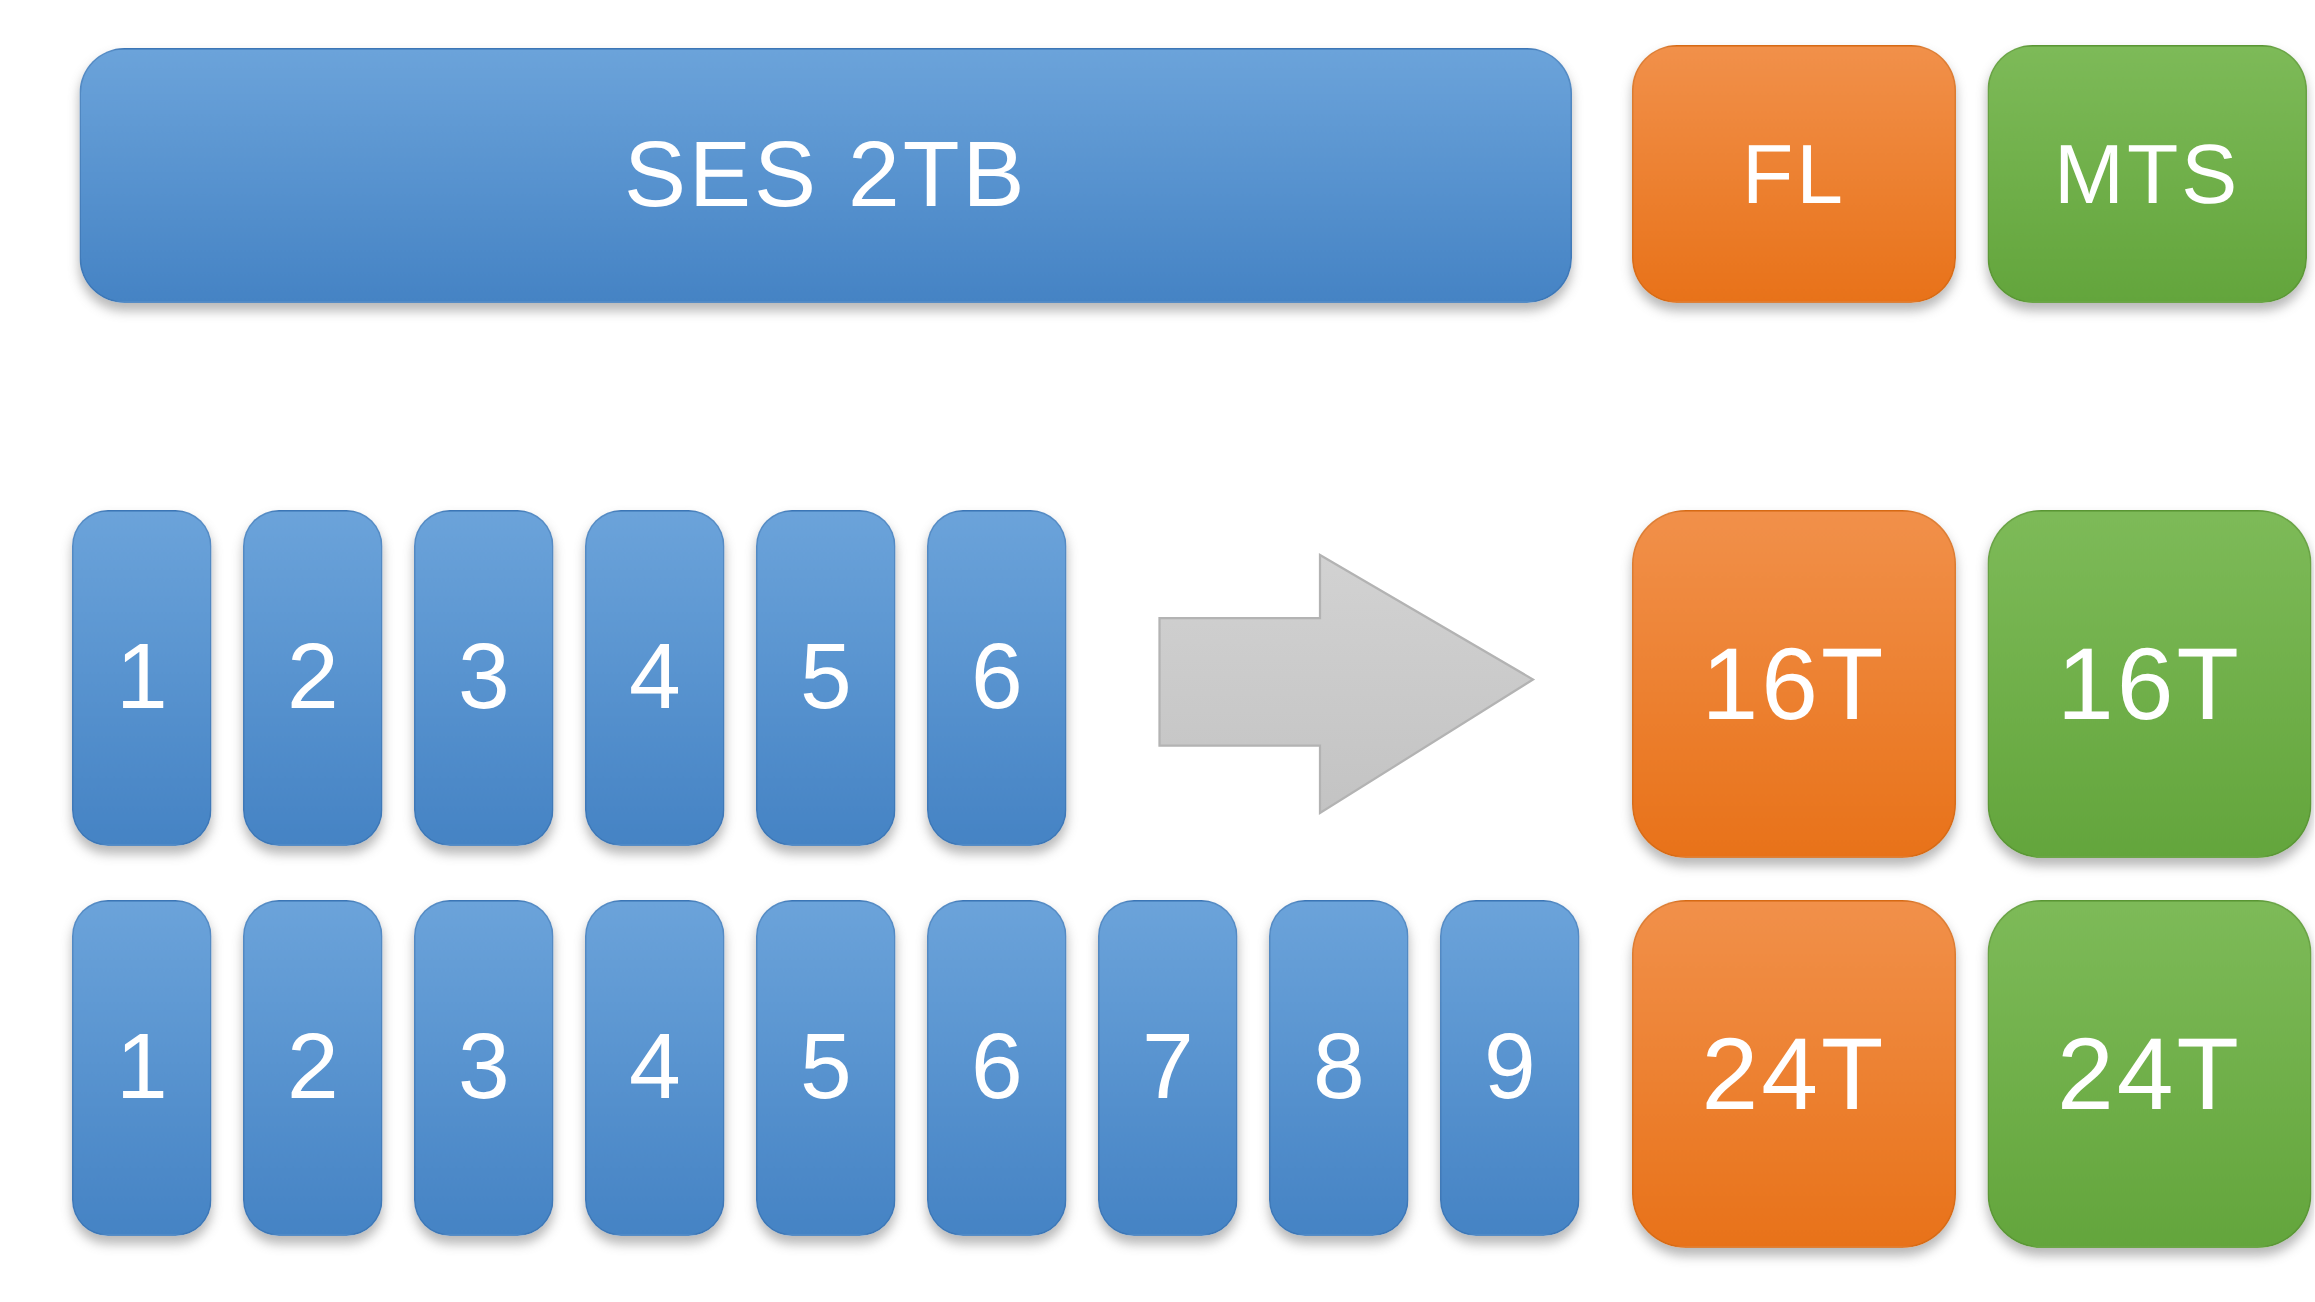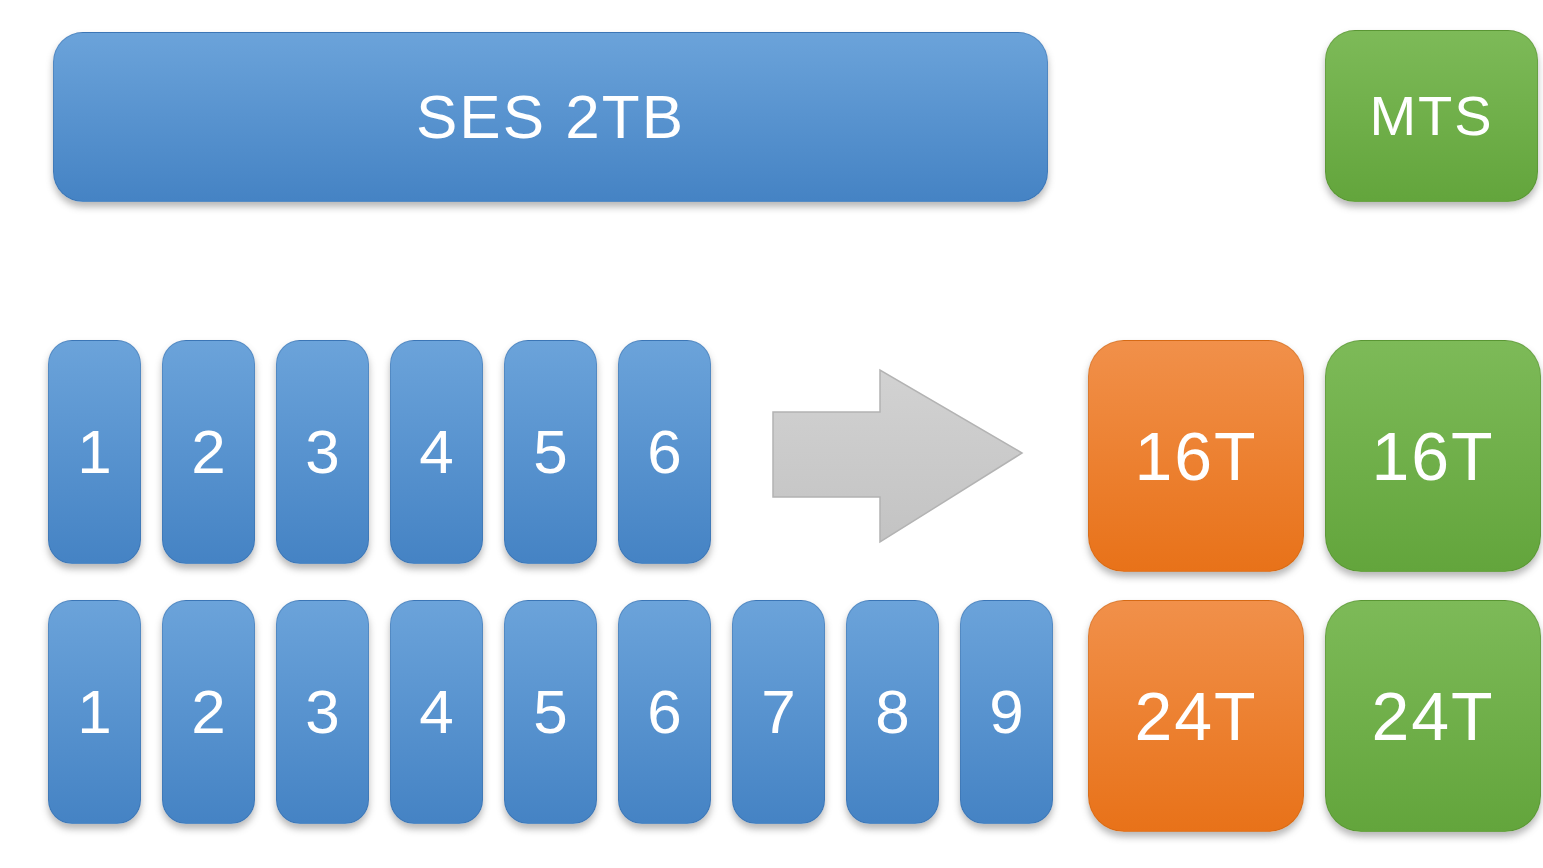--- a/index.html
+++ b/index.html
@@ -32,20 +32,21 @@
   .r-24t-g { left:1305px; top:600px; }
 
   .arrow-wrap { position:absolute; left:750px; top:365px; width:256px; height:182px; }
 </style>
 </head>
 <body>
 
 <div class="canvas">
 
   <div class="shape blue big-box">SES 2TB</div>
+  <div class="shape orange fl-box">FL</div>
   <div class="shape green mts-box">MTS</div>
 
   <div class="row1">
     <div class="shape blue cell" style="left:28px">1</div>
     <div class="shape blue cell" style="left:142px">2</div>
     <div class="shape blue cell" style="left:256px">3</div>
     <div class="shape blue cell" style="left:370px">4</div>
     <div class="shape blue cell" style="left:484px">5</div>
     <div class="shape blue cell" style="left:598px">6</div>
   </div>

